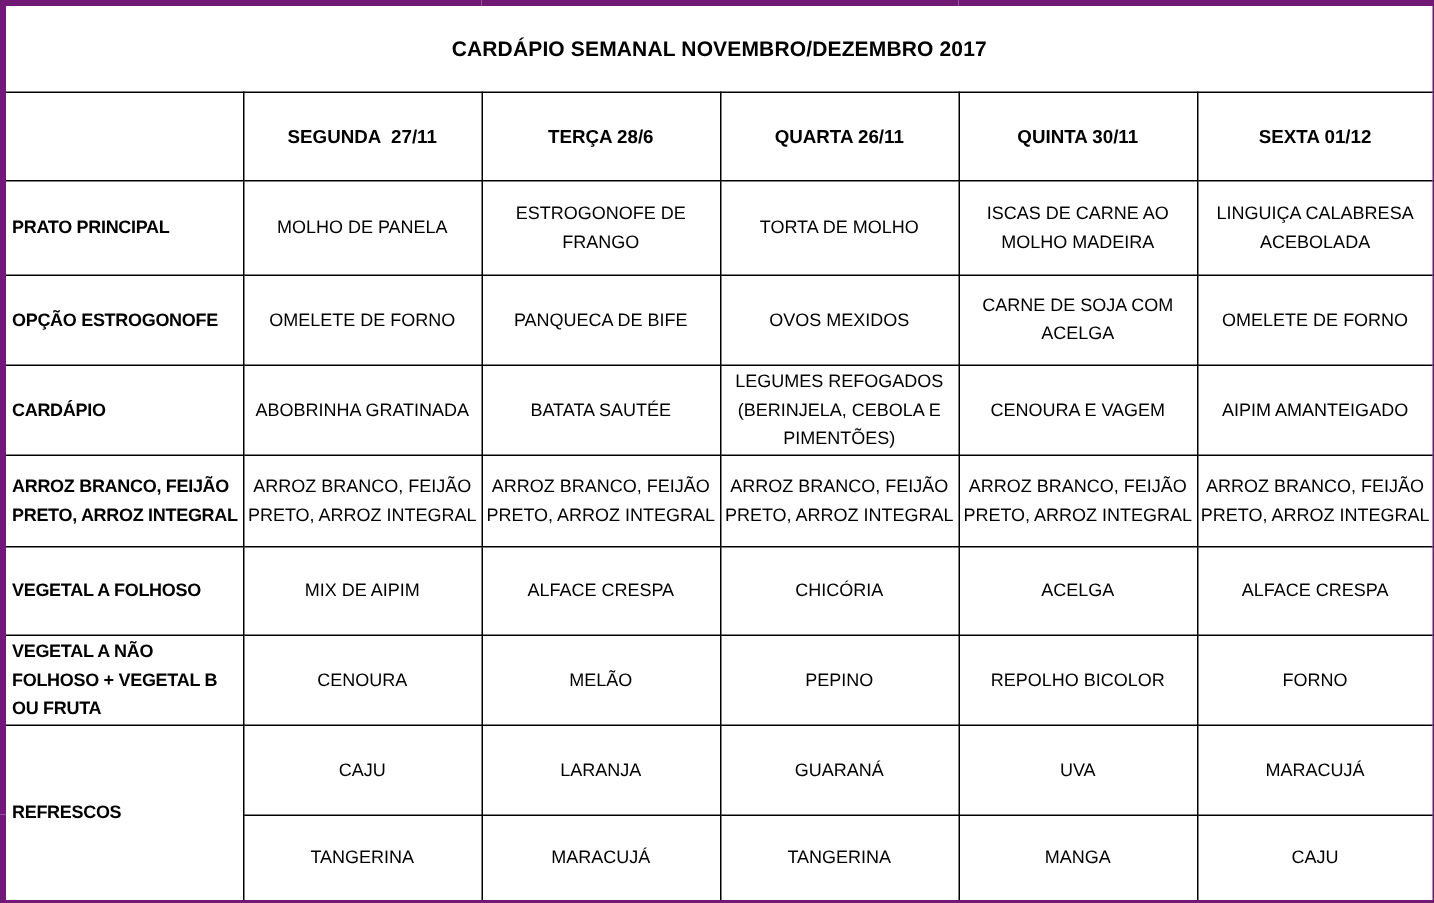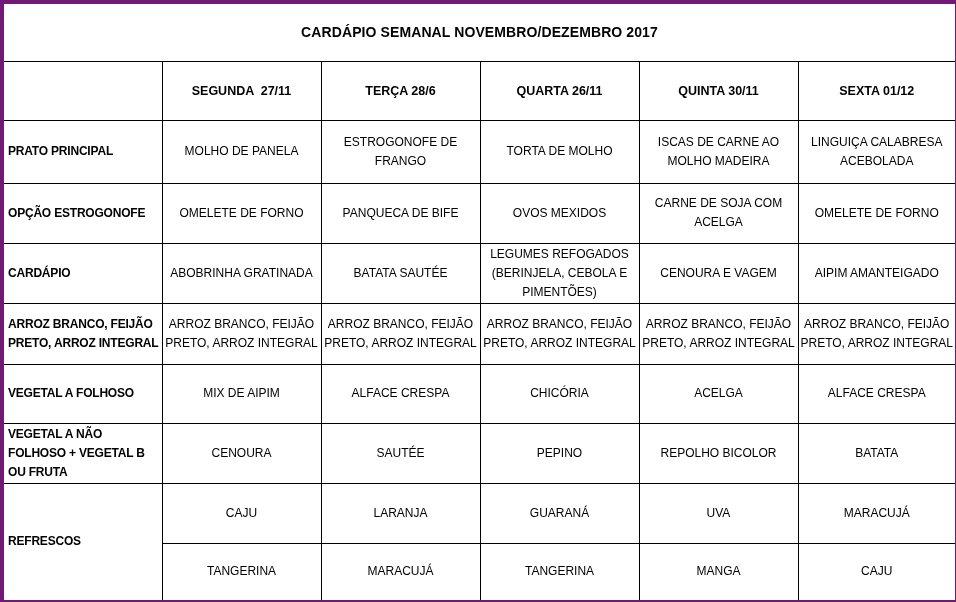--- a/index.html
+++ b/index.html
@@ -126,24 +126,24 @@
       <td class="cell">MIX DE AIPIM</td>
       <td class="cell">ALFACE CRESPA</td>
       <td class="cell">CHICÓRIA</td>
       <td class="cell">ACELGA</td>
       <td class="cell">ALFACE CRESPA</td>
     </tr>
 
     <tr style="height:60px">
       <th class="row-th">VEGETAL A NÃO FOLHOSO + VEGETAL B OU FRUTA</th>
       <td class="cell">CENOURA</td>
-      <td class="cell">SAUTÉE</td>
+      <td class="cell">MELÃO</td>
       <td class="cell">PEPINO</td>
       <td class="cell">REPOLHO BICOLOR</td>
-      <td class="cell">BATATA</td>
+      <td class="cell">FORNO</td>
     </tr>
 
     <tr style="height:60px">
       <th class="row-th" rowspan="2">REFRESCOS</th>
       <td class="cell">CAJU</td>
       <td class="cell">LARANJA</td>
       <td class="cell">GUARANÁ</td>
       <td class="cell">UVA</td>
       <td class="cell">MARACUJÁ</td>
     </tr>

